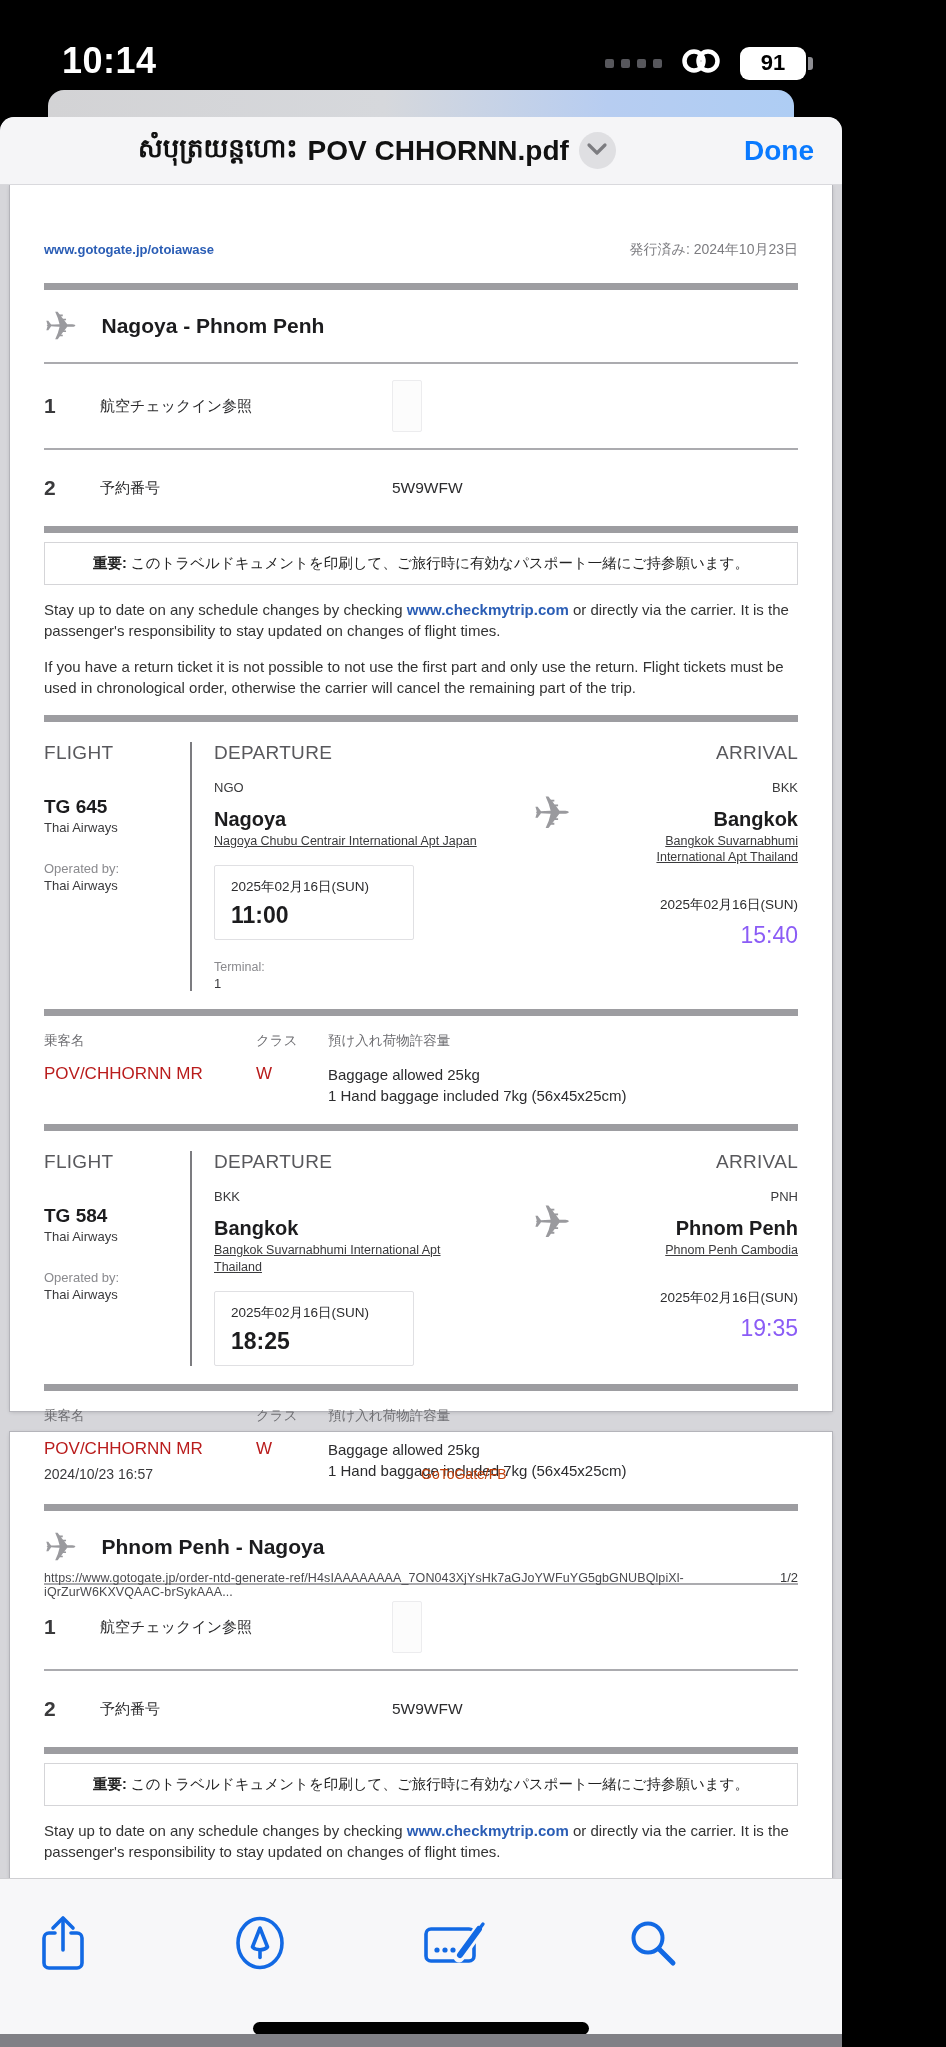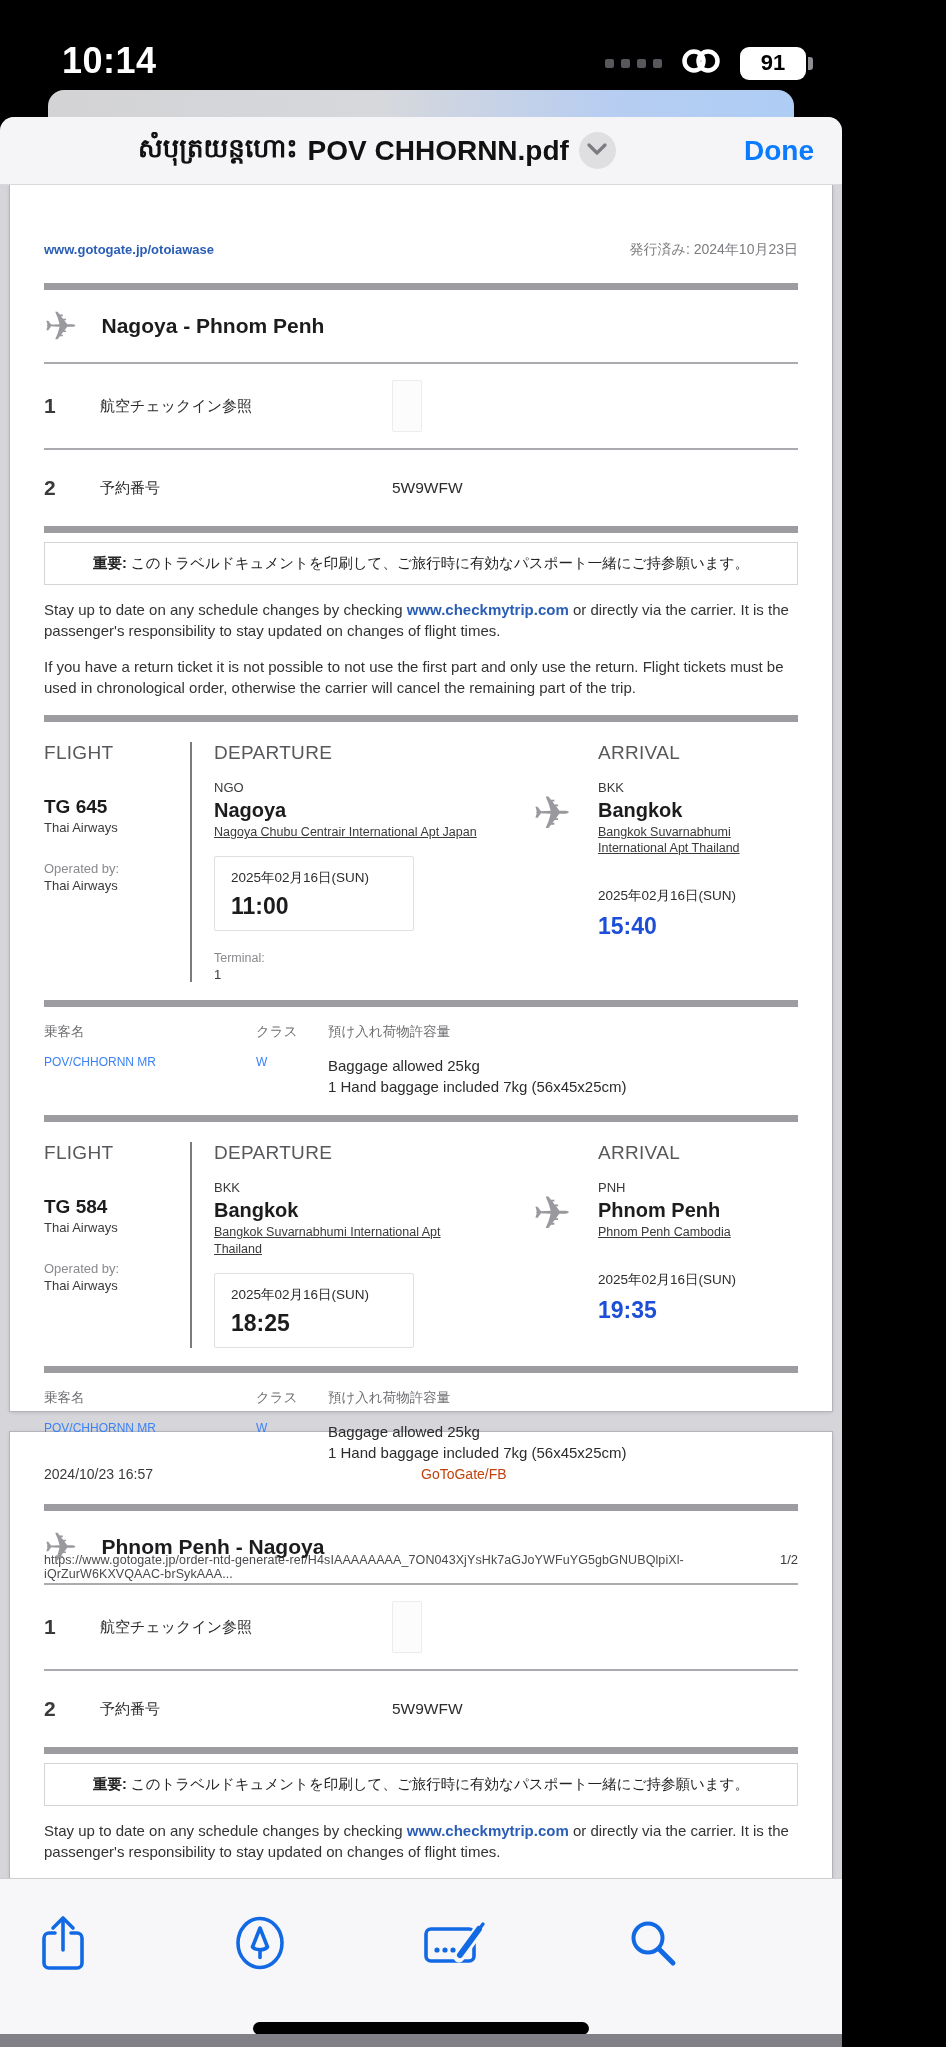--- a/index.html
+++ b/index.html
@@ -57,45 +57,45 @@
   .para .inlink { color:#2a5db5; font-weight:bold; text-decoration:none; }
   .spacer-sm { height:17px; }
 
   
   .flight-block { display:flex; padding:20px 0 18px 0; }
   .f-col1 { width:146px; flex:0 0 auto; }
   .f-rule { width:2px; background:#7c7c80; margin-right:22px; flex:0 0 auto; }
   .f-col2 { width:292px; flex:0 0 auto; }
   .f-plane { width:92px; flex:0 0 auto; display:flex; justify-content:center; padding-top:48px; }
   .f-plane .plane-glyph { font-size:46px; }
-  .f-col3 { flex:1 1 auto; }
+  .f-col3 { flex:1 1 auto; text-align:right; }
   .f-sec { font-size:19px; color:#58585c; letter-spacing:.3px; }
   .f-num { font-size:19px; font-weight:bold; color:#1c1c1e; margin-top:32px; }
   .f-carrier { font-size:13px; color:#3a3a3c; margin-top:2px; }
   .f-oplbl { font-size:13px; color:#8a8a8e; margin-top:26px; }
   .f-op { font-size:13px; color:#3a3a3c; margin-top:2px; }
   .f-code { font-size:13px; color:#3a3a3c; margin-top:16px; }
-  .f-city { font-size:20px; font-weight:bold; color:#1c1c1e; margin-top:4px; }
+  .f-city { font-size:20px; font-weight:bold; color:#1c1c1e; margin-top:13px; }
   .f-airport { font-size:12.5px; color:#3a3a3c; line-height:1.3; margin-top:2px; max-width:270px;text-decoration:underline; }
   .f-col3 .f-airport { margin-left:auto; }
   .datebox { display:inline-block; border:1px solid #e0e0e3; border-radius:2px; padding:12px 16px 10px 16px; margin-top:16px; min-width:200px; }
   .datebox .d { font-size:13.5px; color:#2c2c2e; }
   .datebox .t { font-size:23px; font-weight:bold; color:#1c1c1e; margin-top:6px; }
   .arr-date { font-size:13.5px; color:#2c2c2e; margin-top:30px; }
-  .arr-time { font-size:23px; font-weight:bold; color:#1d4ed8; margin-top:8px; }
+  .arr-time { font-size:23px; font-weight:normal; color:#8b5cf6; margin-top:8px; }
   .terminal-lbl { font-size:12.5px; color:#8a8a8e; margin-top:20px; }
   .terminal-val { font-size:13px; color:#3a3a3c; margin-top:2px; }
 
   
   .pax-block { display:flex; padding:16px 0 18px 0; }
   .pax-c1 { width:212px; flex:0 0 auto; }
   .pax-c2 { width:72px; flex:0 0 auto; }
   .pax-c3 { flex:1 1 auto; }
   .pax-h { font-size:13.5px; color:#6e6e72; margin-bottom:14px; }
-  .pax-v { font-size:12px; color:#3b82f6; }
+  .pax-v { font-size:17px; color:#b91c1c; }
   .pax-bag { font-size:15px; color:#2c2c2e; line-height:1.4; }
 
   .p1-footer { display:flex; justify-content:space-between; align-items:baseline; margin-top:64px; }
   .footer-url { font-size:12.5px; color:#4a4a4e; letter-spacing:.1px; }
   .page-ind { font-size:13px; color:#3a3a3c; margin-left:24px; }
 
   
   .p2-head { display:flex; align-items:baseline; margin-bottom:22px; }
   .p2-dt { font-size:14px; color:#3a3a3c; width:50%; }
   .p2-src { font-size:14px; color:#c2410c; }

